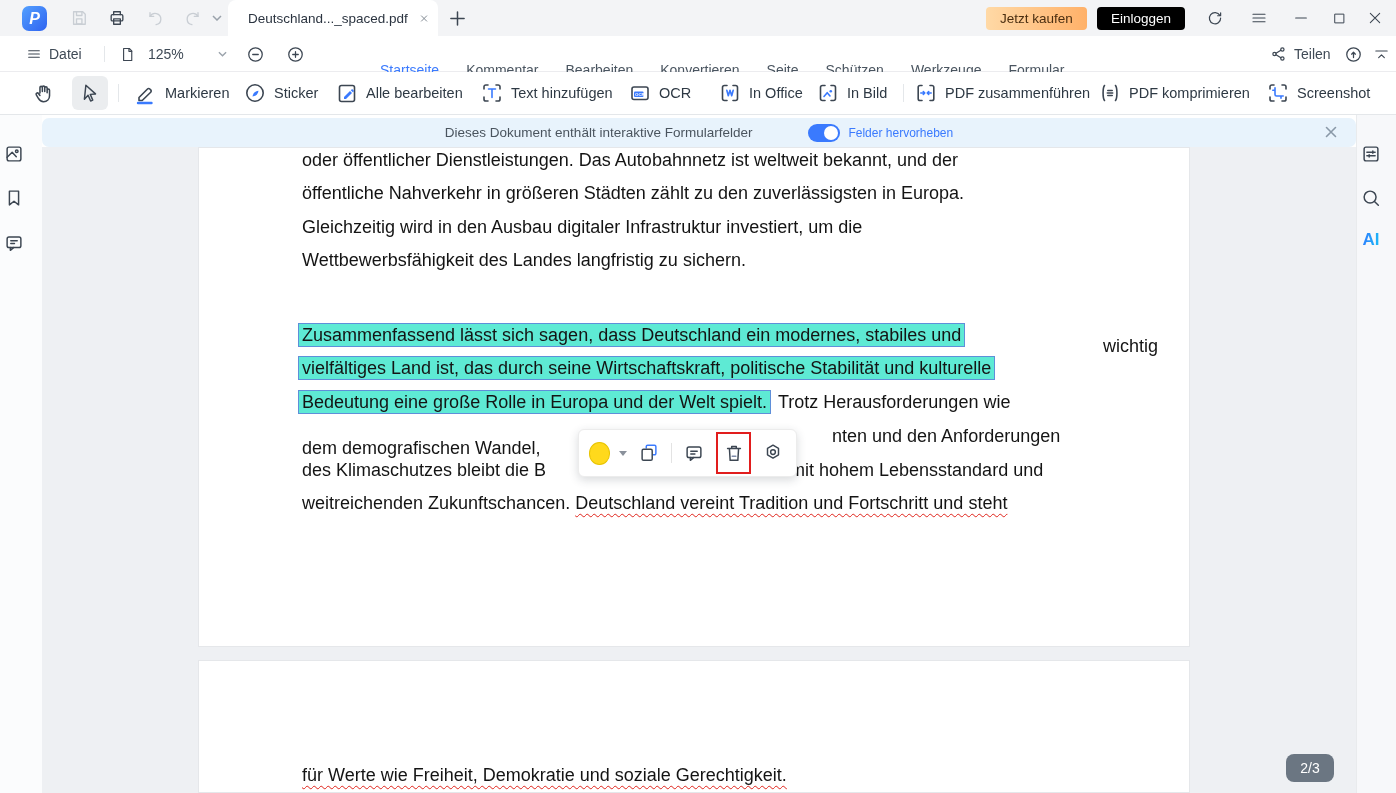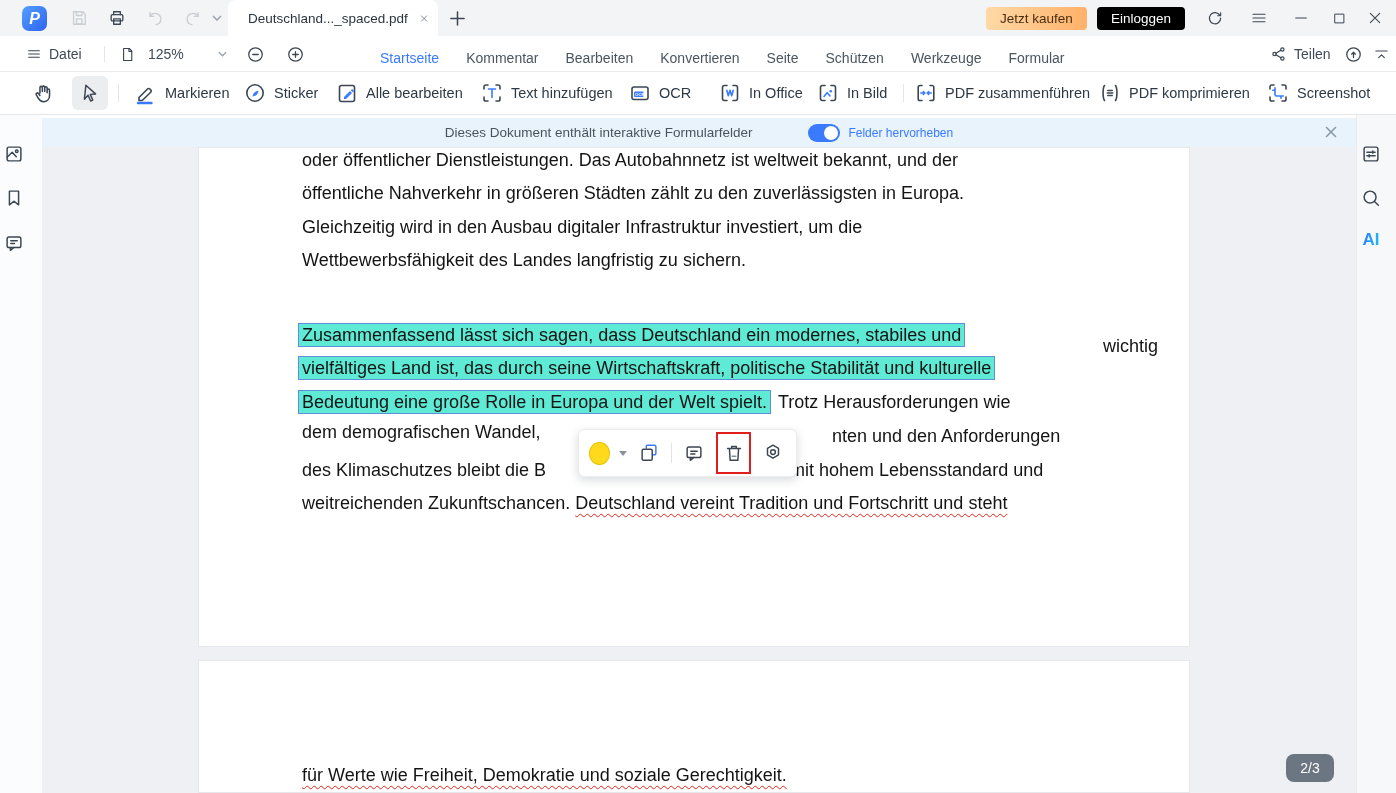--- a/index.html
+++ b/index.html
@@ -22,42 +22,42 @@
   .tab-title { font-size:13.5px; color:#2b3440; white-space:nowrap; }
   .pillbtn { top:7px; height:23px; border-radius:4px; font-size:13.5px; display:flex;
     align-items:center; justify-content:center; padding:0 14px; cursor:pointer; }
   .buy { left:986px; background:linear-gradient(90deg,#ffd9a6,#ffb169); color:#4a2e10; }
   .login { left:1058px; background:#000000; color:#fff;margin-left:39px; }
   .winglyph { top:4px; width:30px; height:28px; display:flex; align-items:center; justify-content:center; }
 
   
   .menubar { left:0; top:36px; width:1396px; height:36px; background:#fff; border-bottom:1px solid #ececef; }
   .mtext { font-size:14px; color:#3f4a56; }
-  .mtabs { left:380px; top:4px; height:36px; display:flex; gap:27px; align-items:stretch; }
+  .mtabs { left:380px; top:16px; height:36px; display:flex; gap:27px; align-items:stretch; }
   .mtab { font-size:14px; color:#4a5560; display:flex; align-items:center; border-bottom:3px solid transparent; padding-top:3px; cursor:pointer; }
   .mtab.active { color:#3a7afe; border-bottom-color:#3a7afe; }
   .vdiv { width:1px; background:#e4e7ea; }
 
   
   .toolbar { left:0; top:72px; width:1396px; height:43px; background:#fff; border-bottom:1px solid #e4e7ea; }
   .tgroup { top:0; height:42px; display:flex; align-items:center; gap:7px; cursor:pointer; }
   .tlabel { font-size:14.5px; color:#2e3944; white-space:nowrap; }
   .selbtn { left:72px; top:76px; width:36px; height:34px; background:#ebedef; border-radius:6px;
     display:flex; align-items:center; justify-content:center; }
 
   
   .leftrail { left:0; top:115px; width:42px; height:678px; background:#fbfcfd; }
   .rightrail { left:1356px; top:115px; width:40px; height:678px; background:#f7f8fa; border-left:1px solid #e9ebed; }
   .railbtn { left:2px; width:24px; height:24px; display:flex; justify-content:center; cursor:pointer; }
   .ai-logo { font-weight:bold; font-size:17px; background:linear-gradient(100deg,#2f7bff,#19c3f5);
     -webkit-background-clip:text; background-clip:text; color:transparent; }
 
   
   .notif { left:42px; top:118px; width:1314px; height:29px; background:#e8f3fc;
-    display:flex; align-items:center; justify-content:center; gap:56px; }
+    display:flex; align-items:center; justify-content:center; gap:56px;border-radius:7px; }
   .notif-msg { font-size:13.5px; color:#4a545e; }
   .notif-right { display:flex; align-items:center; gap:8px; }
   .toggle { width:32px; height:18px; border-radius:9px; background:#3a7afe; position:relative; cursor:pointer; }
   .toggle .knob { position:absolute; right:2px; top:2px; width:14px; height:14px; border-radius:50%; background:#fff; }
   .notif-lbl { font-size:12px; color:#3a7afe; }
   .notif-close { position:absolute; right:18px; top:7px; cursor:pointer; }
 
   
   .viewer { left:42px; top:147px; width:1314px; height:646px; background:#eef0f3; }
   .page { background:#fff; border:1px solid #e5e7ea; }
@@ -393,21 +393,21 @@
 <div class="dline" style="left:302px;top:150px">oder öffentlicher Dienstleistungen. Das Autobahnnetz ist weltweit bekannt, und der</div>
 <div class="dline" style="left:302px;top:183px">öffentliche Nahverkehr in größeren Städten zählt zu den zuverlässigsten in Europa.</div>
 <div class="dline" style="left:302px;top:217px">Gleichzeitig wird in den Ausbau digitaler Infrastruktur investiert, um die</div>
 <div class="dline" style="left:302px;top:250px">Wettbewerbsfähigkeit des Landes langfristig zu sichern.</div>
 
 <div class="dline" style="left:299px;top:325px"><span class="hl">Zusammenfassend lässt sich sagen, dass Deutschland ein modernes, stabiles und</span></div>
 <div class="dline" style="left:1103px;top:336px">wichtig</div>
 <div class="dline" style="left:299px;top:358px"><span class="hl">vielfältiges Land ist, das durch seine Wirtschaftskraft, politische Stabilität und kulturelle</span></div>
 <div class="dline" style="left:299px;top:392px"><span class="hl">Bedeutung eine große Rolle in Europa und der Welt spielt.</span><span style="margin-left:8px">Trotz Herausforderungen wie</span></div>
 
-<div class="dline" style="left:302px;top:422px">dem demografischen Wandel,</div>
+<div class="dline" style="left:302px;top:438px">dem demografischen Wandel,</div>
 <div class="dline" style="left:832px;top:426px">nten und den Anforderungen</div>
 <div class="dline" style="left:302px;top:460px">des Klimaschutzes bleibt die B</div>
 <div class="dline" style="left:790px;top:460px;z-index:1">mit hohem Lebensstandard und</div>
 <div class="dline" style="left:302px;top:493px"><span>weitreichenden Zukunftschancen. </span><span class="wavy">Deutschland vereint Tradition und Fortschritt und steht</span></div>
 
 <div class="dline wavy" style="left:302px;top:765px">für Werte wie Freiheit, Demokratie und soziale Gerechtigkeit.</div>
 
 <div class="abs anno">
   <div class="swatch"></div>
   <div class="caret"></div>

